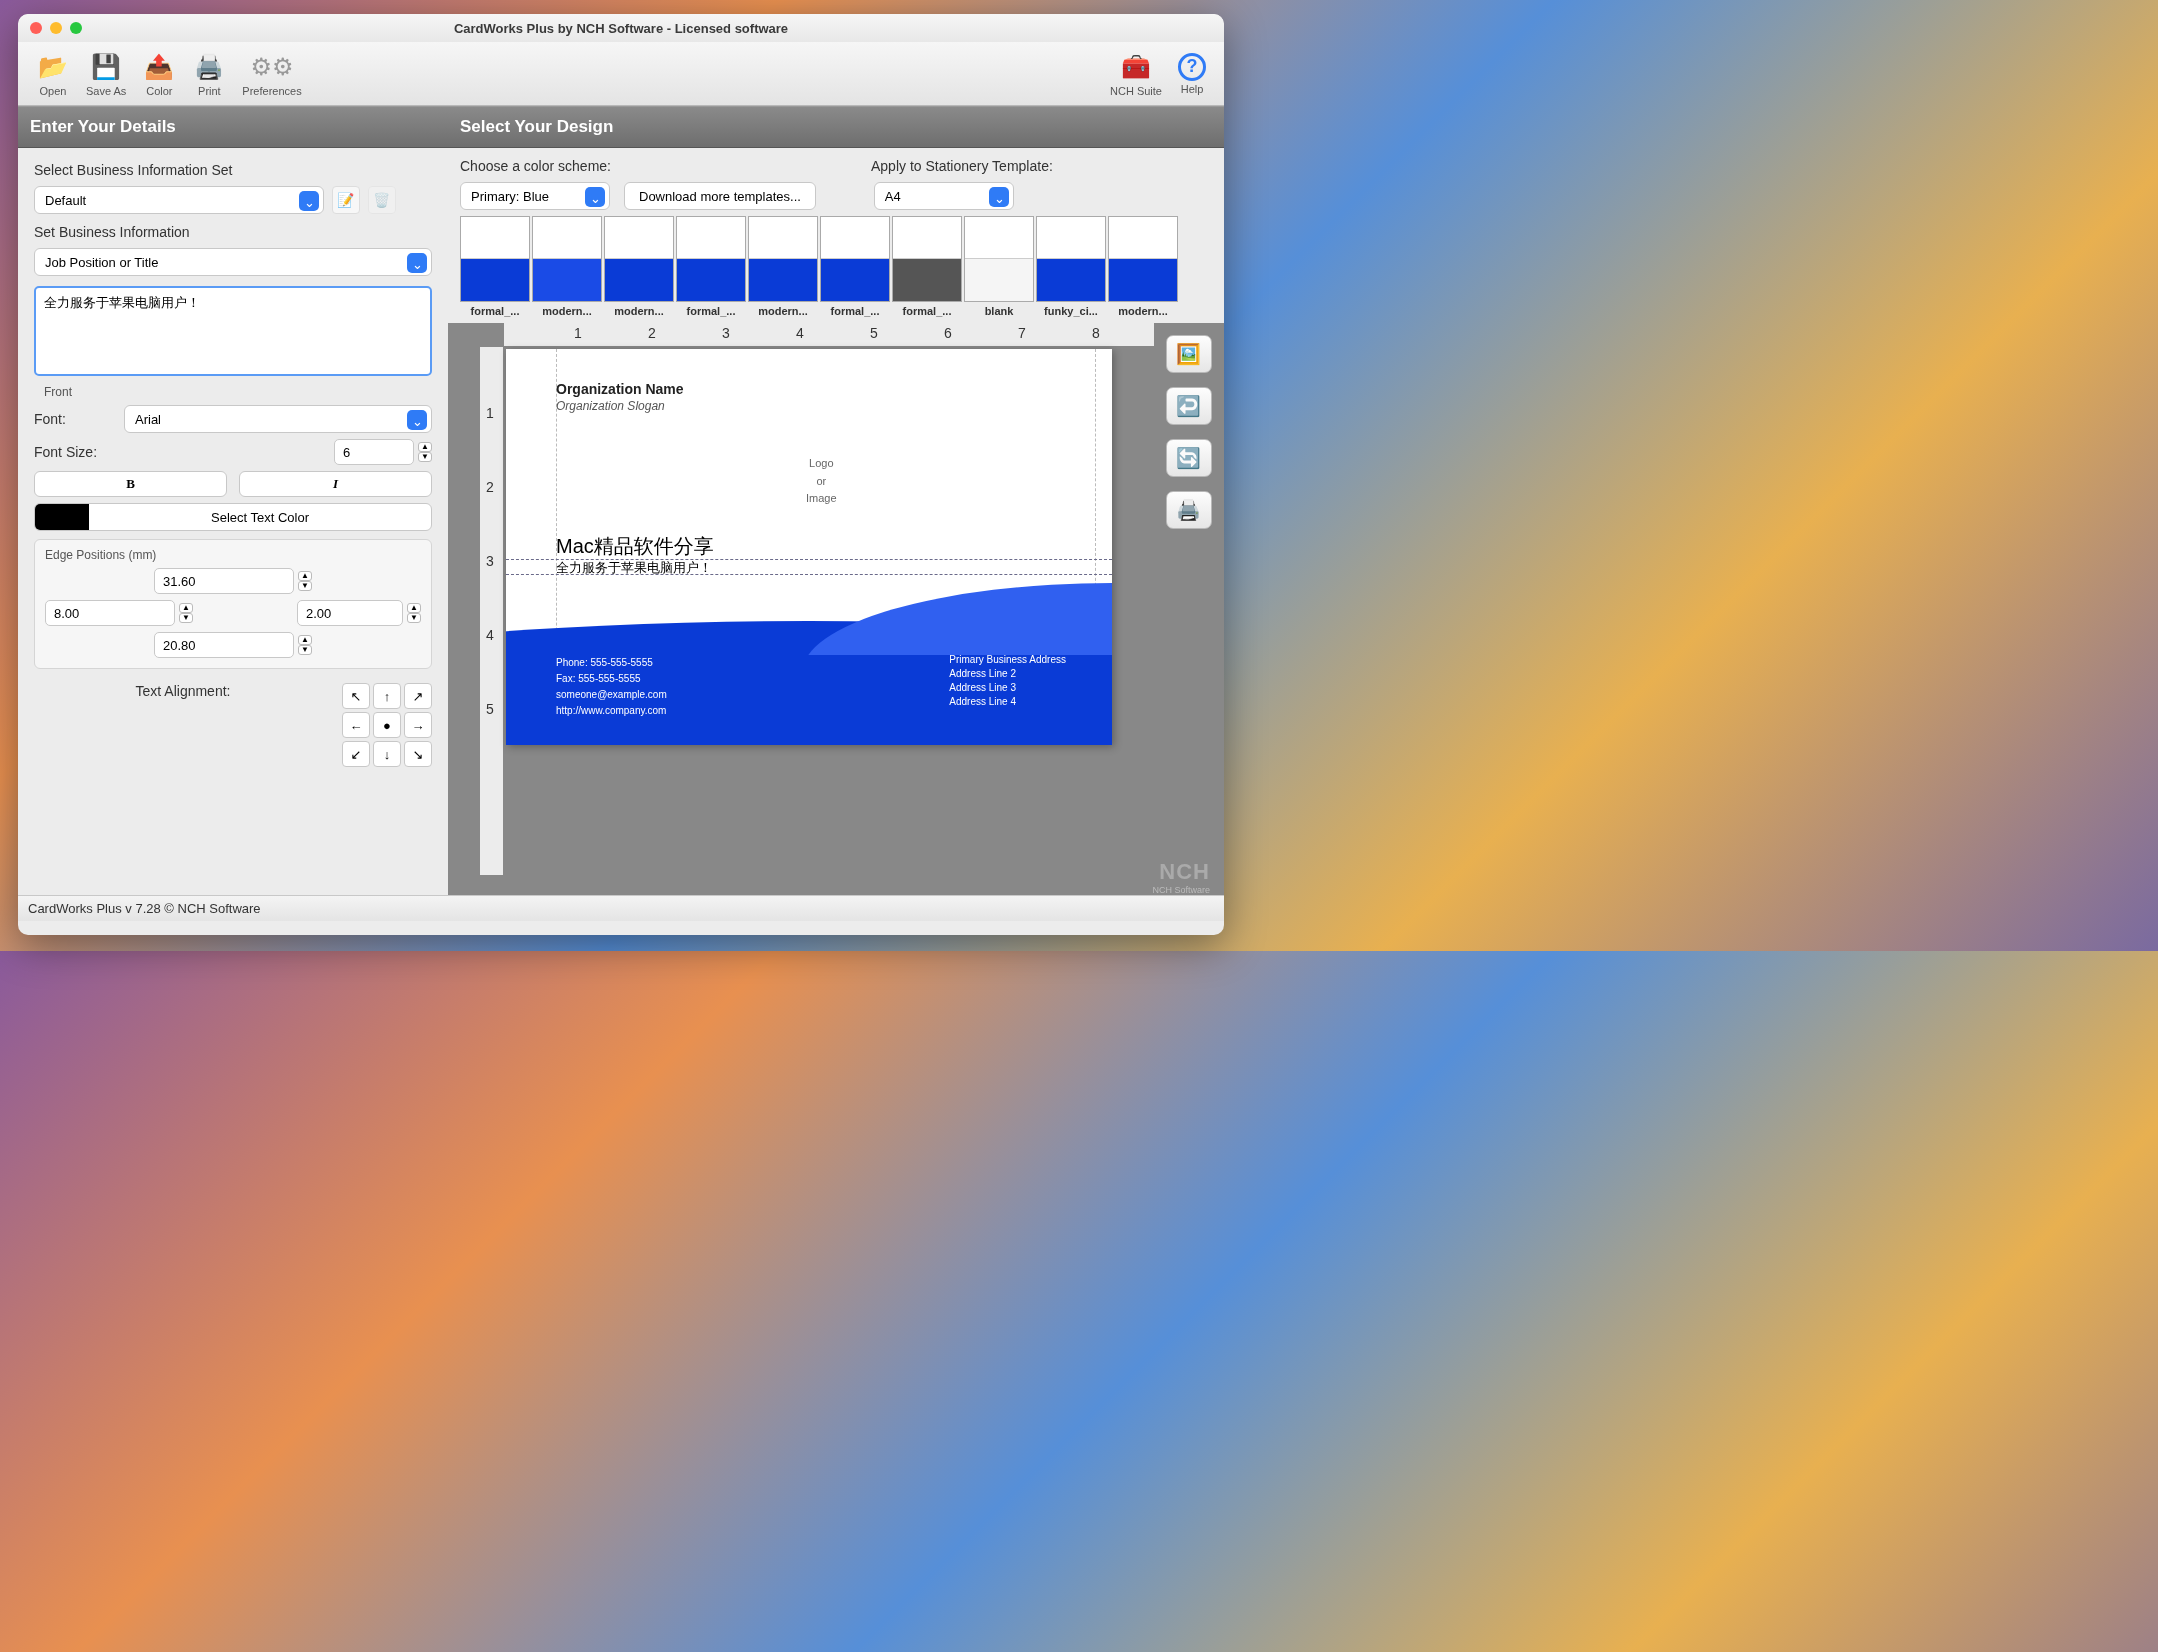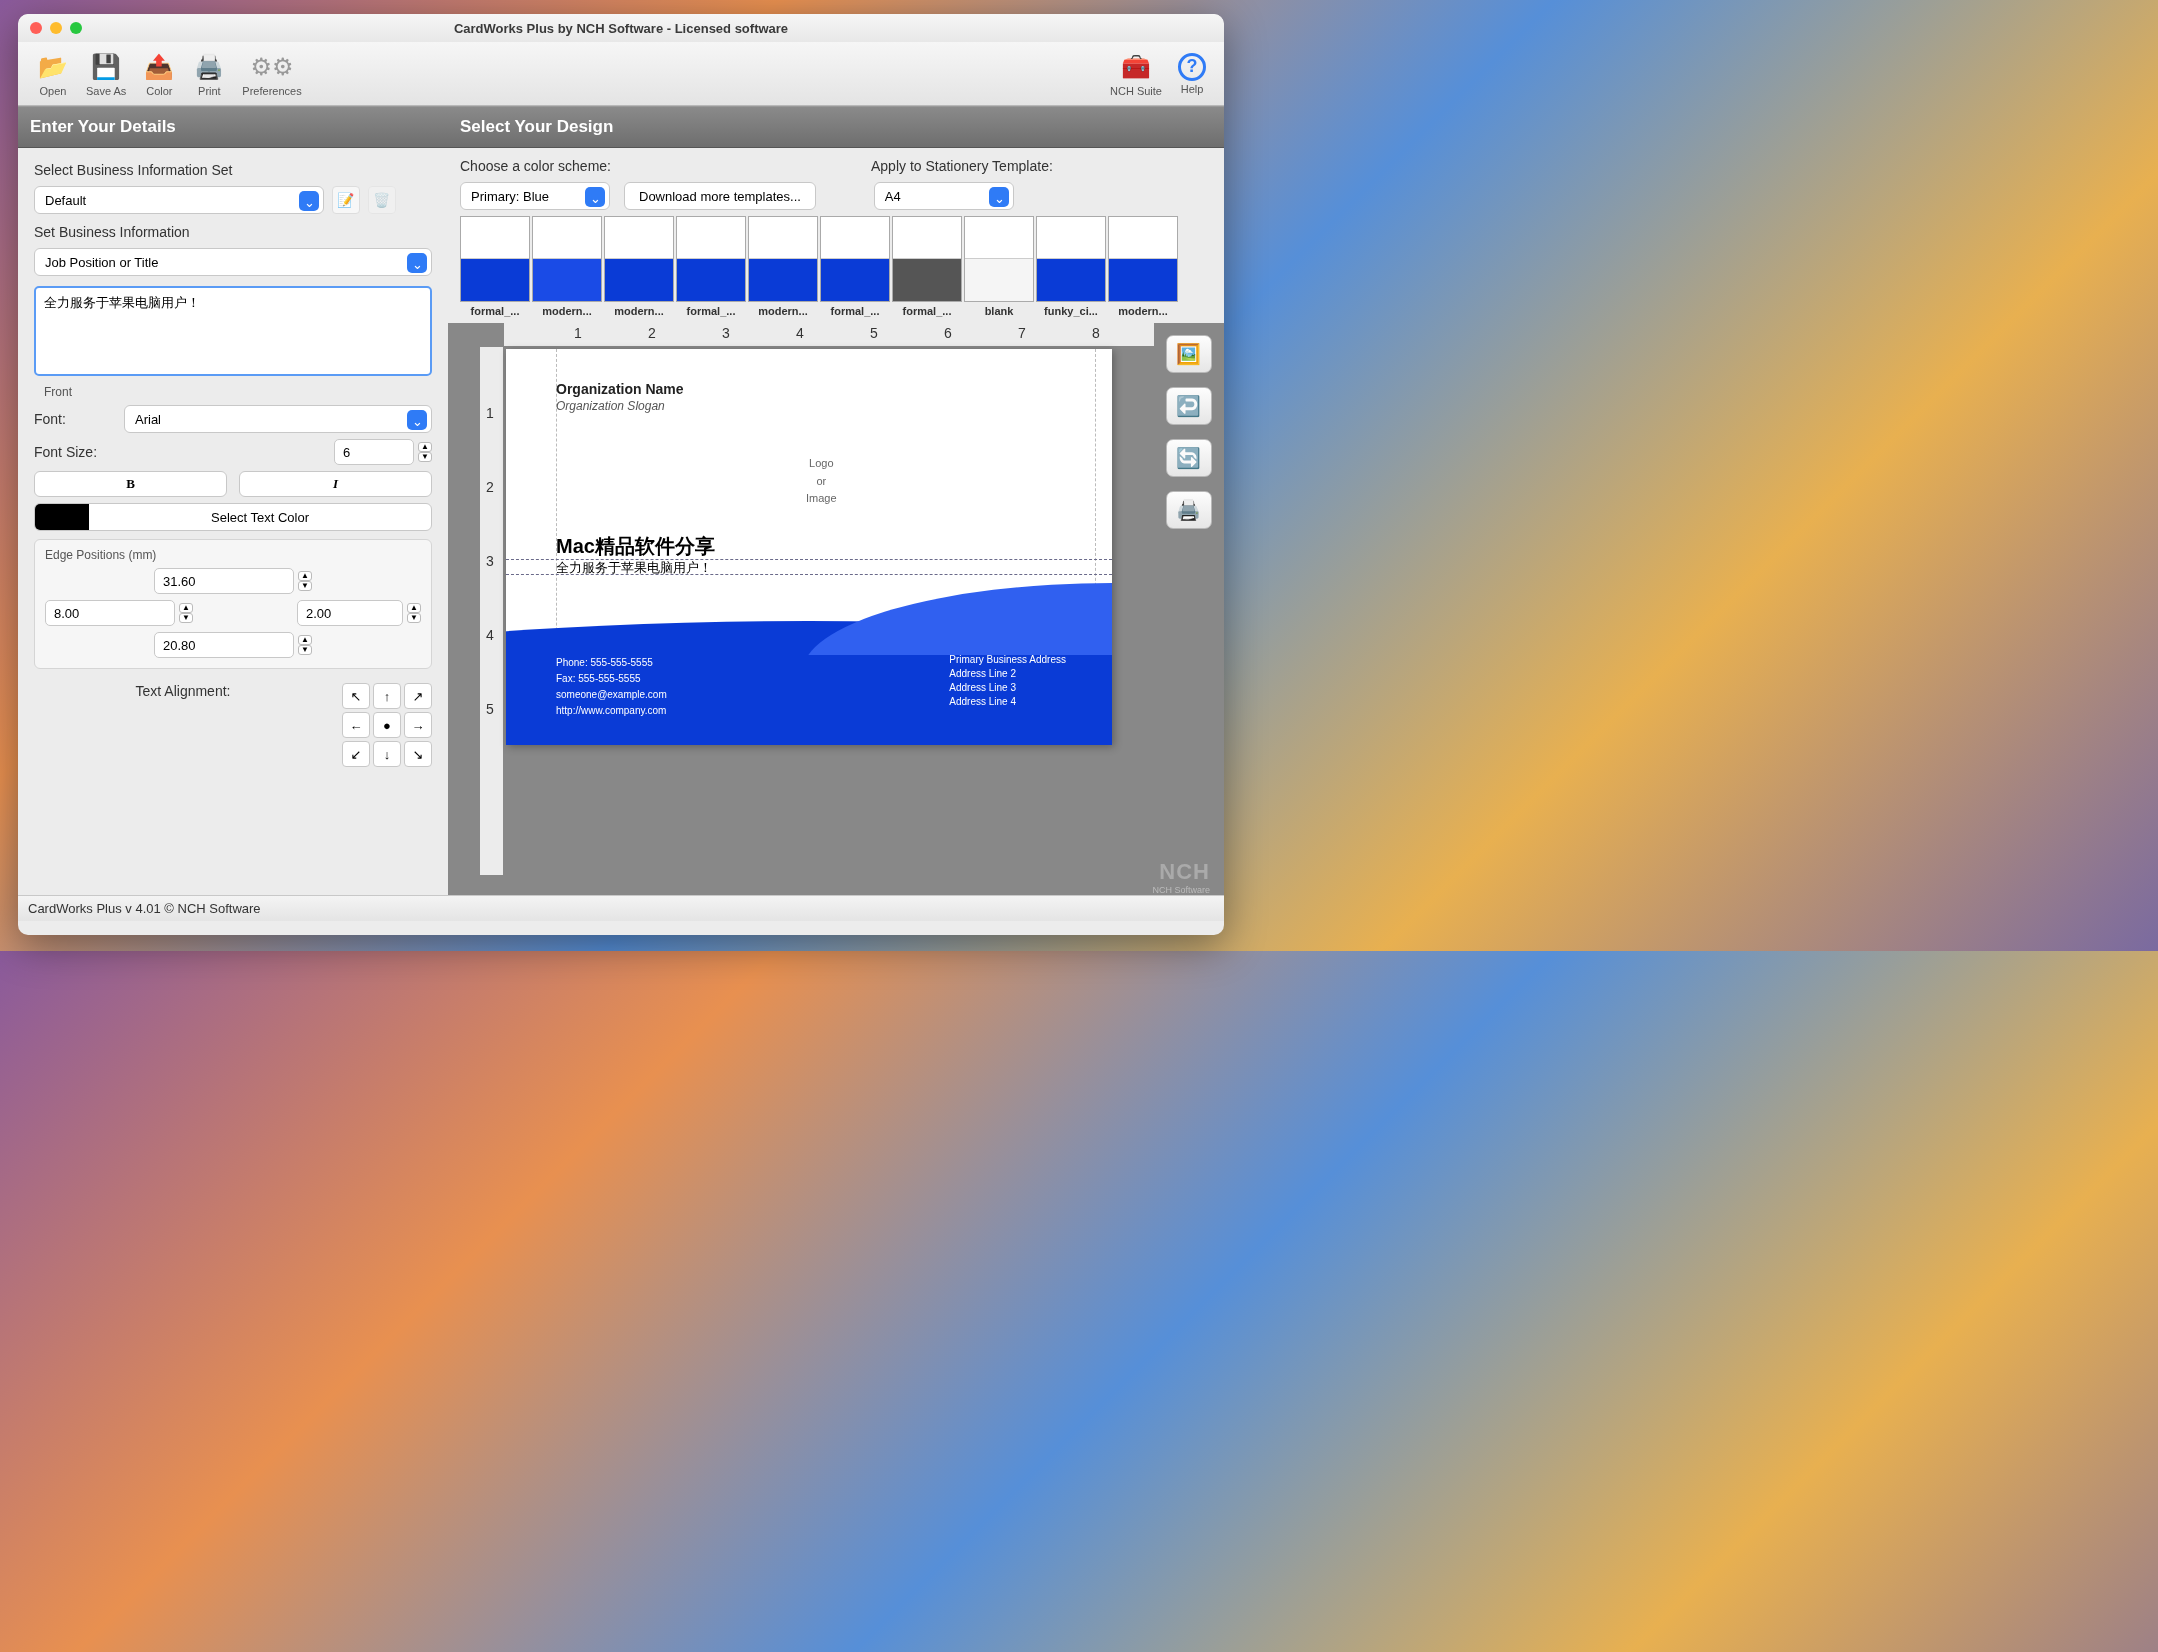--- a/index.html
+++ b/index.html
@@ -96,21 +96,21 @@
 .canvasarea { flex:1; background:#888; position:relative; margin-top:6px; overflow:hidden;}
 .rulerh { position:absolute; left:56px; right:70px; top:0; height:24px; background:#ececec; border-bottom:1px solid #888;}
 .rulerv { position:absolute; left:32px; top:24px; width:24px; bottom:20px; background:#ececec; border-right:1px solid #888;}
 .rnum { font-size:14px; color:#333; position:absolute;}
 .card { position:absolute; left:58px; top:26px; width:606px; height:396px; background:#fff; box-shadow:2px 2px 8px rgba(0,0,0,0.3);}
 .card .guide-v { position:absolute; top:0; bottom:0; width:0; border-left:1px dashed #bbb;}
 .card .sel-h { position:absolute; left:0; right:0; height:0; border-top:1px dashed #6a6a8a;}
 .card .orgname { position:absolute; left:50px; top:32px; font-weight:700; font-size:14px; color:#222;}
 .card .orgslog { position:absolute; left:50px; top:50px; font-style:italic; font-size:12px; color:#555;}
 .card .logo { position:absolute; left:300px; top:106px; font-size:11px; color:#666; text-align:center; line-height:1.6;}
-.card .mactitle { position:absolute; left:50px; top:184px; font-weight:700; font-size:20px; font-family:"Hiragino Sans GB","PingFang SC",sans-serif;}
+.card .mactitle { position:absolute; left:50px; top:184px; font-weight:400; font-size:20px; font-family:"Hiragino Sans GB","PingFang SC",sans-serif;}
 .card .slogancn { position:absolute; left:50px; top:210px; font-size:13px; font-family:"PingFang SC",sans-serif;}
 .card .blue { position:absolute; left:0; right:0; bottom:0; height:155px; background:#0a3bd6;
   clip-path: ellipse(140% 100% at 50% 120%);}
 .card .blue2 { position:absolute; right:0; bottom:90px; width:310px; height:90px; background:#3060f0;
   clip-path: ellipse(100% 100% at 100% 120%);}
 .card .contact { position:absolute; left:50px; bottom:26px; font-size:10px; color:#fff; line-height:1.6;}
 .card .addr { position:absolute; right:46px; bottom:36px; font-size:10px; color:#fff; line-height:1.4; text-align:left;}
 .sidebtns { position:absolute; right:12px; top:12px; display:flex; flex-direction:column; gap:14px;}
 .sidebtn { width:46px; height:38px; border:1px solid #b8b8b8; border-radius:7px; background:linear-gradient(#fdfdfd,#e6e6e6); display:flex; align-items:center; justify-content:center; font-size:20px;}
 .nchlogo { position:absolute; right:14px; bottom:10px; color:#aaa; font-size:22px; font-weight:800; letter-spacing:1px;}
@@ -426,15 +426,15 @@
             <div class="sidebtn">🖨️</div>
           </div>
           <div class="nchlogo">NCH</div>
           <div class="nchsub">NCH Software</div>
         </div>
       </div>
     </div>
   </div>
 
   <div class="statusbar">
-    <span>CardWorks Plus v 4.01 © NCH Software</span>
+    <span>CardWorks Plus v 7.28 © NCH Software</span>
   </div>
 </div>
 
 </body></html>

